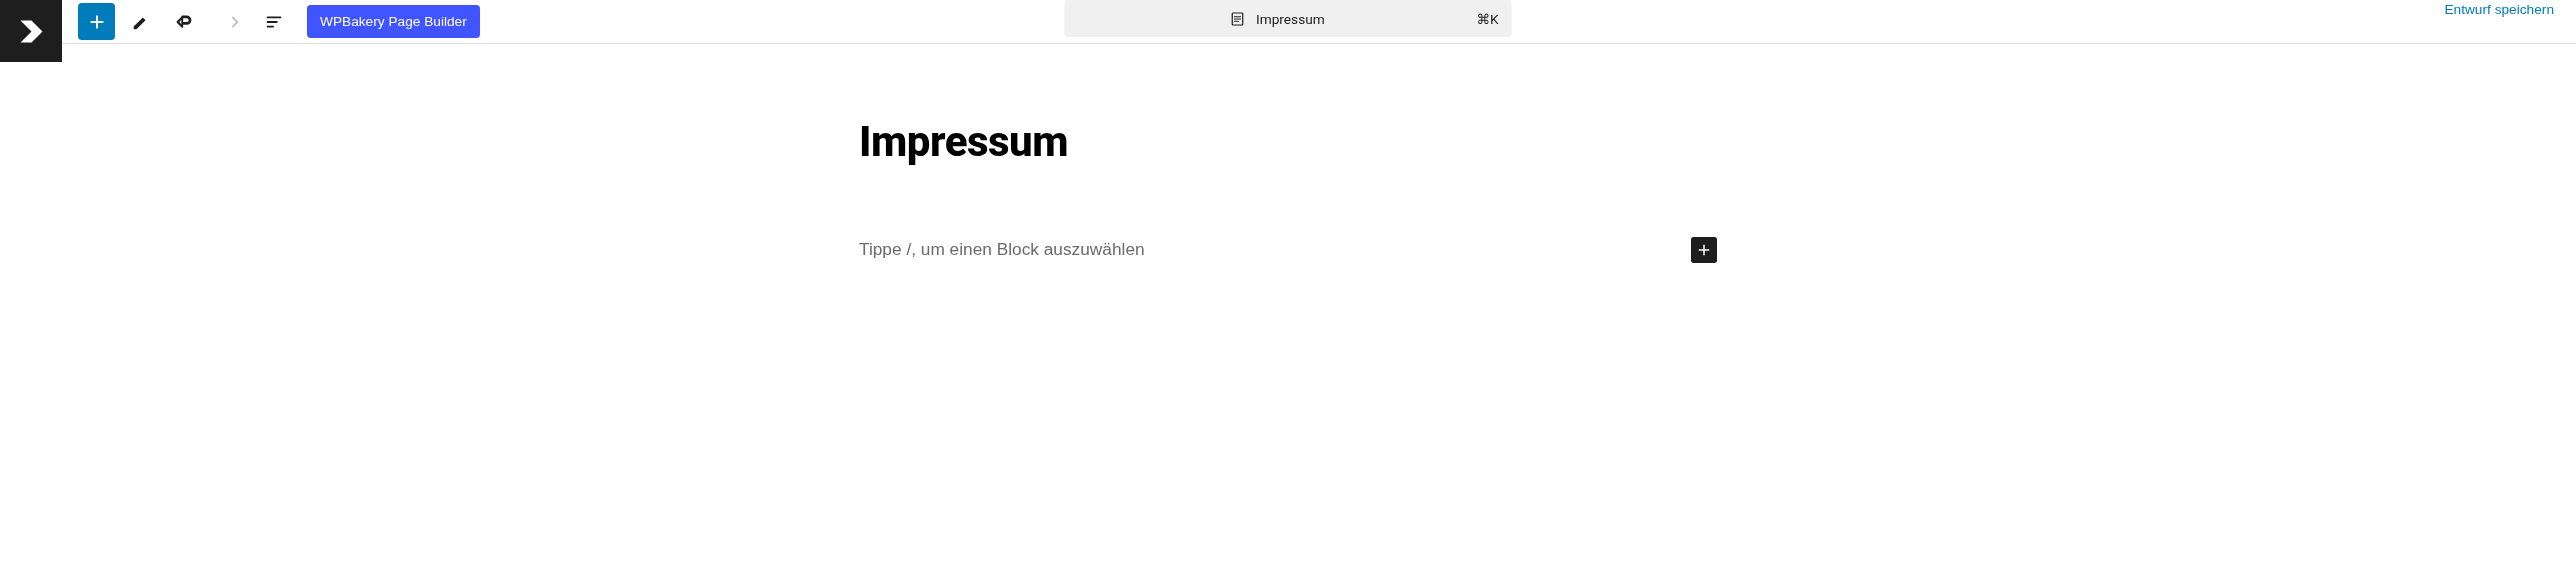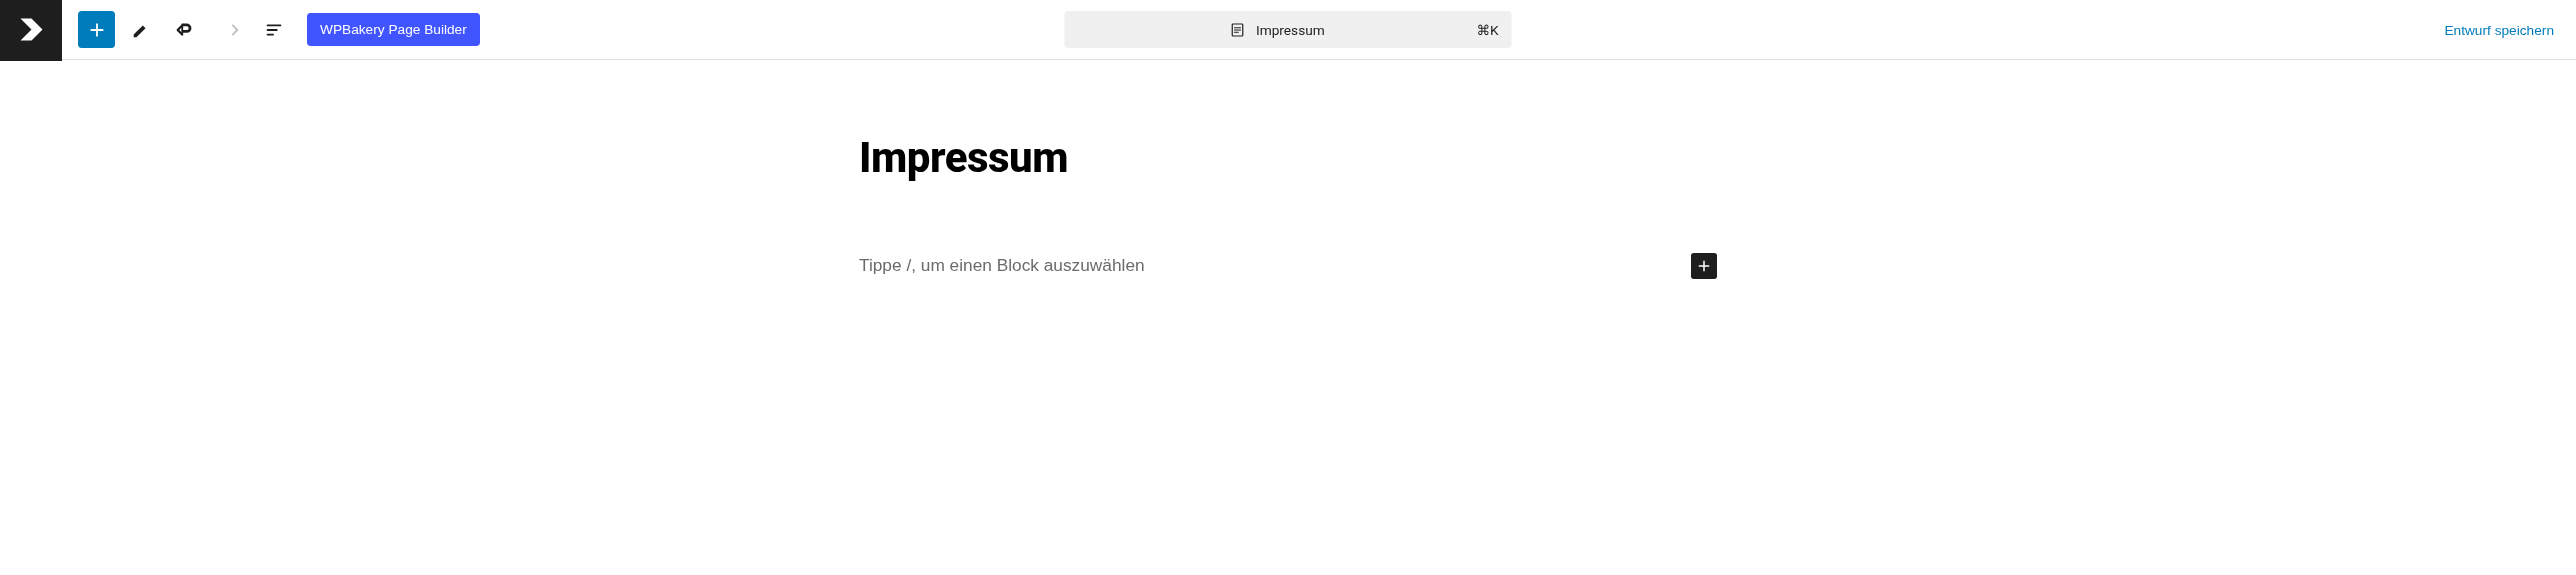--- a/index.html
+++ b/index.html
@@ -5,22 +5,21 @@
     * { box-sizing: border-box; margin: 0; padding: 0; }
     body {
       font-family: -apple-system, BlinkMacSystemFont, "Segoe UI", Roboto, sans-serif;
       background: #fff;
       color: #1e1e1e;
     }
 
     
     .toolbar {
       display: flex;
-      align-items: center;
-      height: 60px;
+      height: 44px;
       border-bottom: 0.9px solid #e0e0e0;
       background: #fff;
       position: relative;
     }
     .logo {
       width: 62px;
       height: 62px;
       background: #1e1e1e;
       display: flex;
       align-items: center;

